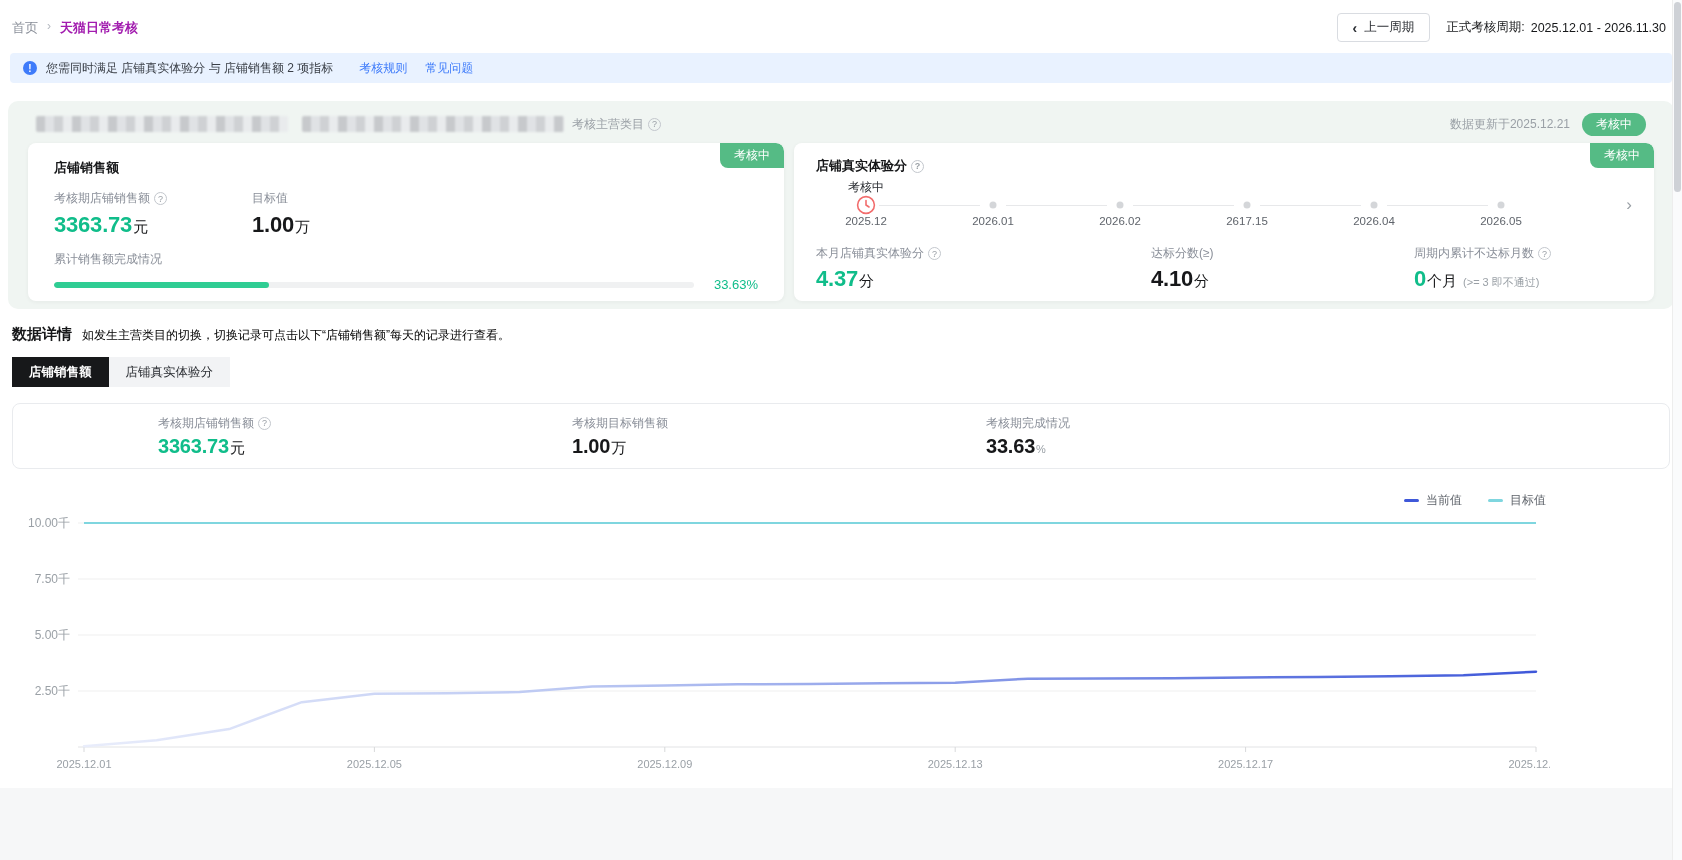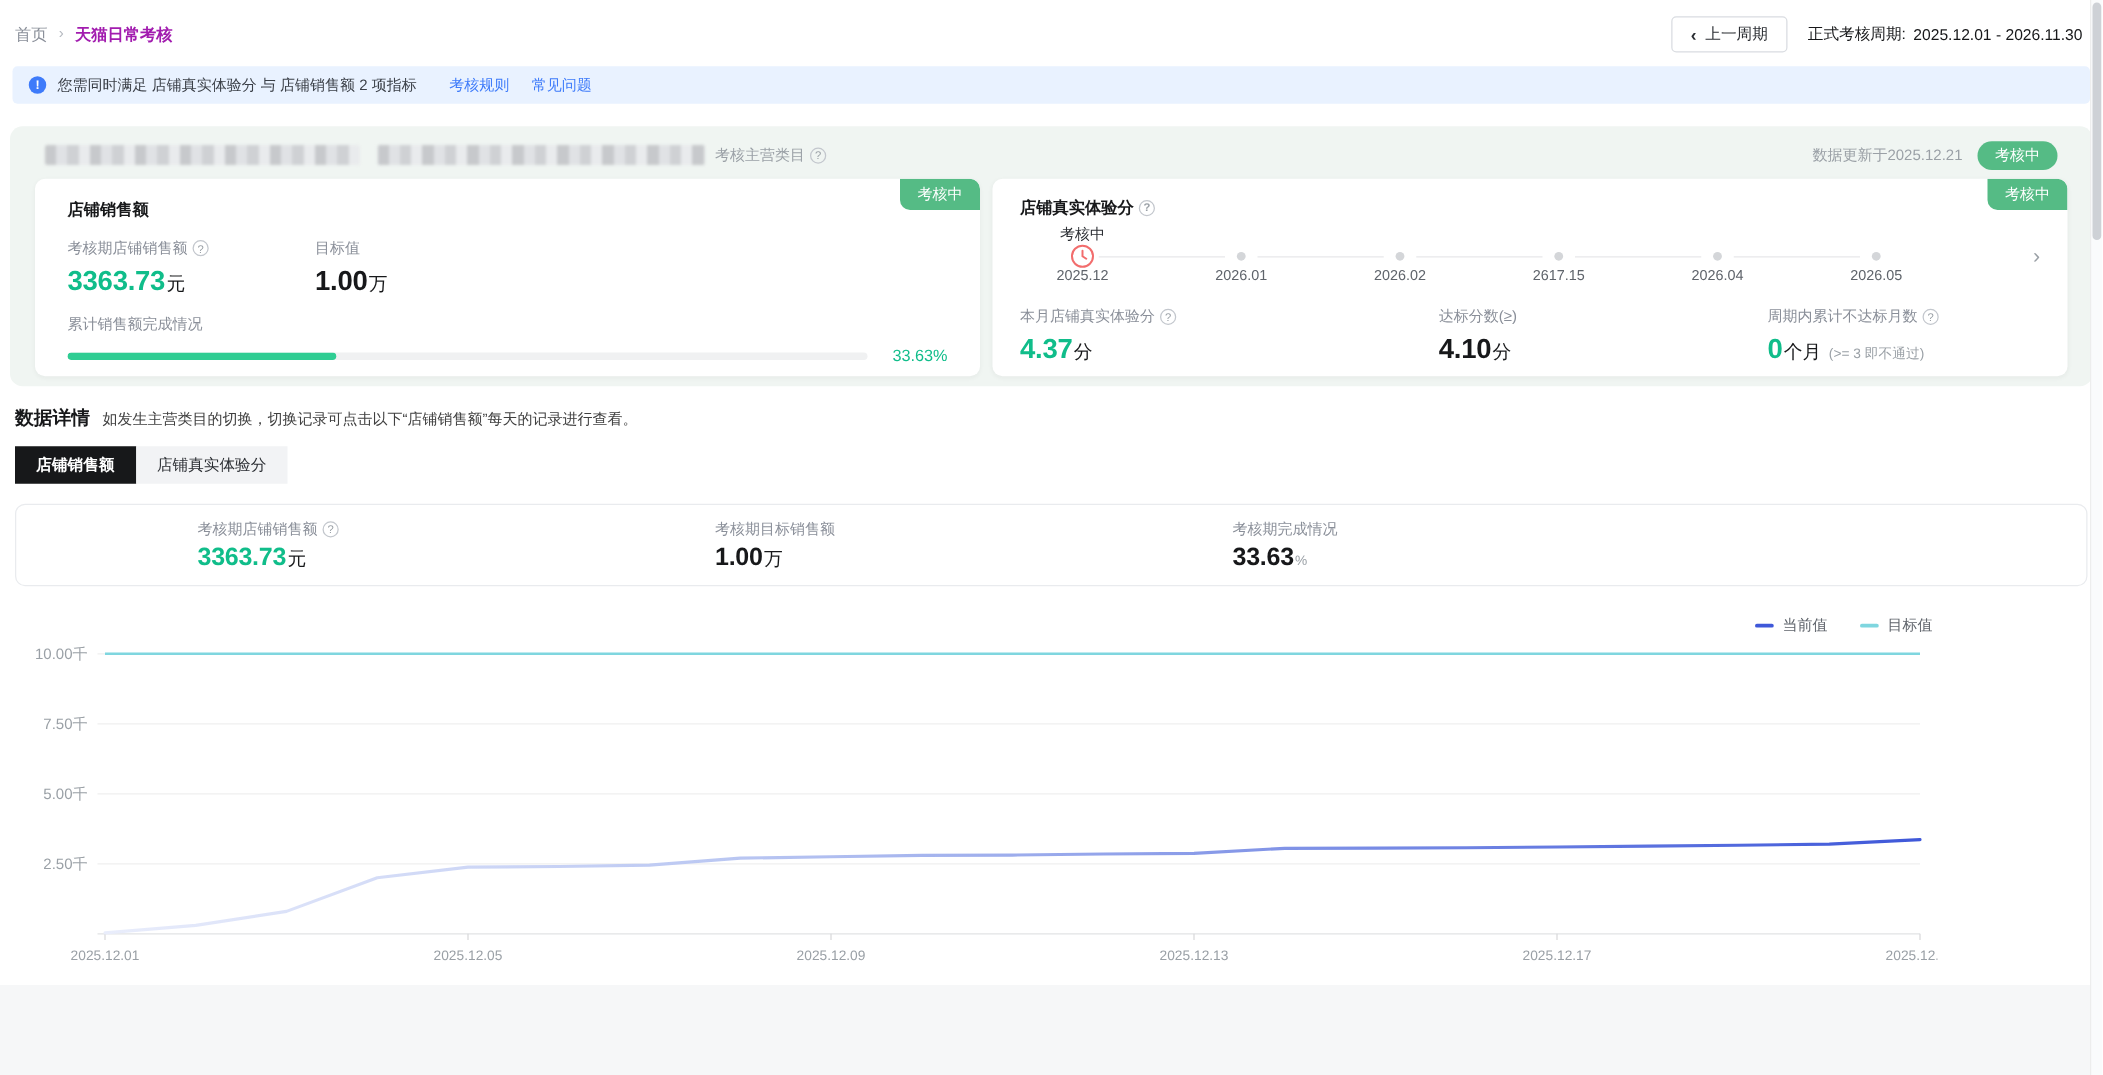--- a/index.html
+++ b/index.html
@@ -61,21 +61,21 @@
   .tl-chevron{position:absolute;right:0;top:19px;font-size:17px;color:#9aa0a6;cursor:pointer;line-height:1}
   .exp-stats{display:flex;margin-top:10px;align-items:flex-start}
   .exp-col .stat-label{font-size:12px;color:#8a8f99;display:flex;align-items:center}
   .exp-col .stat-value{margin-top:4px;white-space:nowrap}
   .exp-col.c1{width:335px}.exp-col.c2{width:263px}.exp-col.c3{flex:1}
   .fail-note{font-size:11px;color:#9aa0a6;margin-left:6px}
   
   .details{margin:16px 10px 0;padding:0 2px}
   .details-head{display:flex;align-items:baseline;gap:10px}
   .details-title{font-size:15px;font-weight:bold;color:#17181a}
-  .details-desc{font-size:12px;color:#404040}
+  .details-desc{font-size:12px;color:#000000}
   .tabs{display:flex;margin-top:13px}
   .tab{height:30px;padding:0 17px;display:flex;align-items:center;font-size:12.5px;background:#f2f3f5;color:#2b2e33;cursor:pointer;border:none;font-family:inherit}
   .tab.active{background:#17181a;color:#fff;font-weight:600}
   .stats-card{margin-top:16px;background:#fff;border:1px solid #e9ebee;border-radius:8px;height:66px;display:grid;grid-template-columns:repeat(4,1fr);align-items:center}
   .stat-cell{padding-left:145px}
   .stat-cell .stat-label{font-size:12px;color:#8a8f99;display:flex;align-items:center}
   .stat-cell .stat-value{margin-top:3px;white-space:nowrap}
   .stat-cell .num{font-size:20px}
   .unit.muted{font-size:11px;color:#9aa0a6}
   

